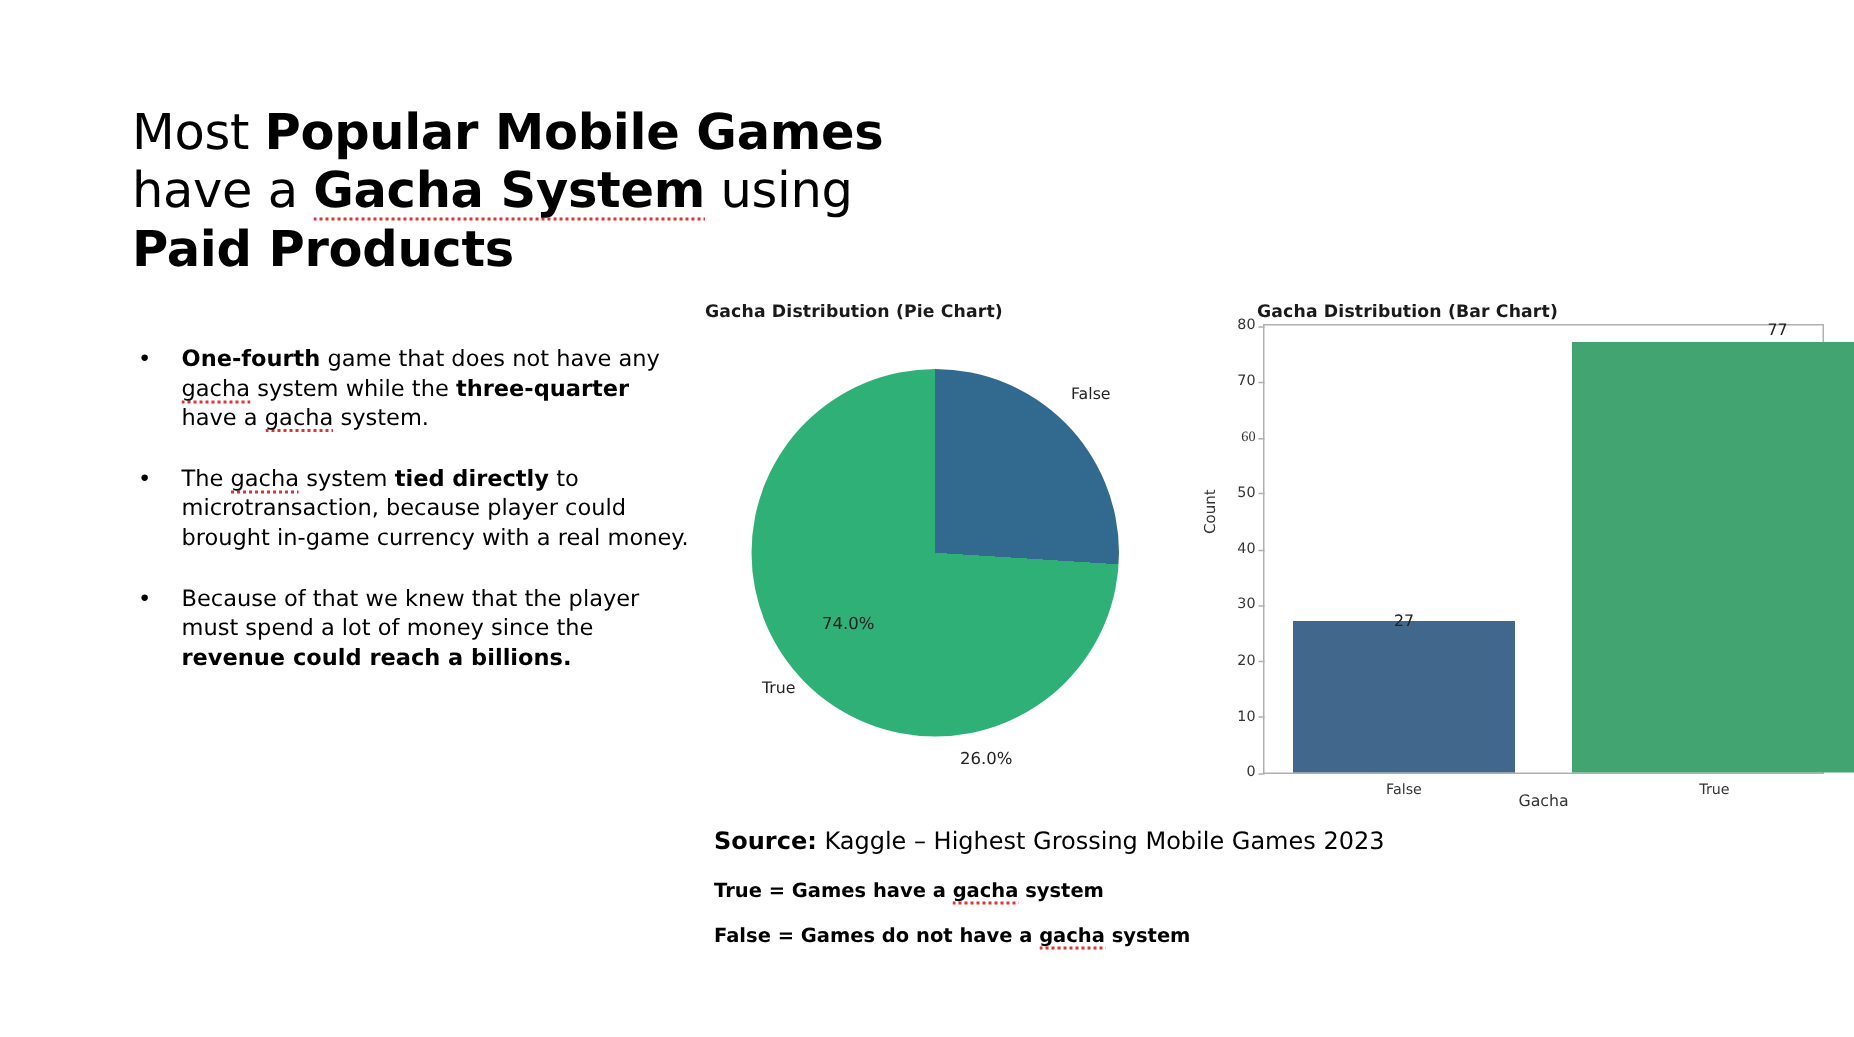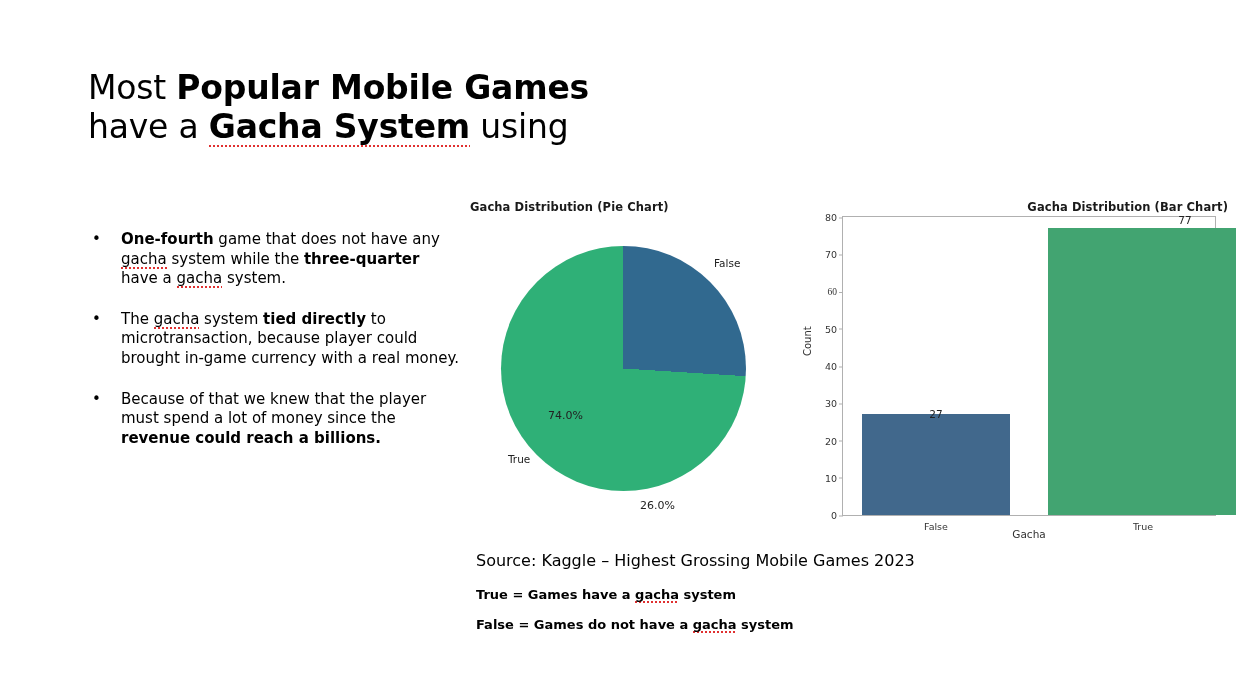--- a/index.html
+++ b/index.html
@@ -111,21 +111,21 @@
     left: 808px;
     top: 196px;
     width: 428px;
     height: 350px;
   }
   #bar-title {
     position: absolute;
     left: 30px;
     top: 4px;
     width: 390px;
-    text-align: right;
+    text-align: left;
     font-size: 11.5px;
     font-weight: bold;
     color: #1a1a1a;
     letter-spacing: 0.1px;
   }
   #bar-plot-area {
     position: absolute;
     left: 34px;
     top: 20px;
     width: 374px;
@@ -200,41 +200,44 @@
 
   
   #source-line {
     position: absolute;
     left: 476px;
     top: 551px;
     font-size: 16px;
     color: #000000;
     white-space: nowrap;
   }
-  #source-line b { font-weight: normal; }
+  #source-line b { font-weight: bold; }
   .note-line {
     position: absolute;
     left: 476px;
     font-size: 13px;
     font-weight: bold;
     color: #000000;
     white-space: nowrap;
   }
   #note-true  { top: 587px; }
   #note-false { top: 617px; }
 </style>
 </head>
 <body>
 
 <div id="slide-title">
   <div>
     <span class="n">Most </span><span class="b">Popular Mobile Games</span>
   </div>
   <div>
     <span class="n">have a </span><span class="b squiggle">Gacha System</span><span class="n"> using</span>
+  </div>
+  <div>
+    <span class="b">Paid Products</span>
   </div>
 </div>
 
 <div id="bullet-list">
 
   <div class="bullet-row" style="width:320px;">
     <span class="dot">•</span>
     <span>
       <b>One-fourth</b><span> game that does not have any </span><span class="squiggle">gacha</span><span> system while the </span><b>three-quarter</b><span> have a </span><span class="squiggle">gacha</span><span> system.</span>
     </span>

